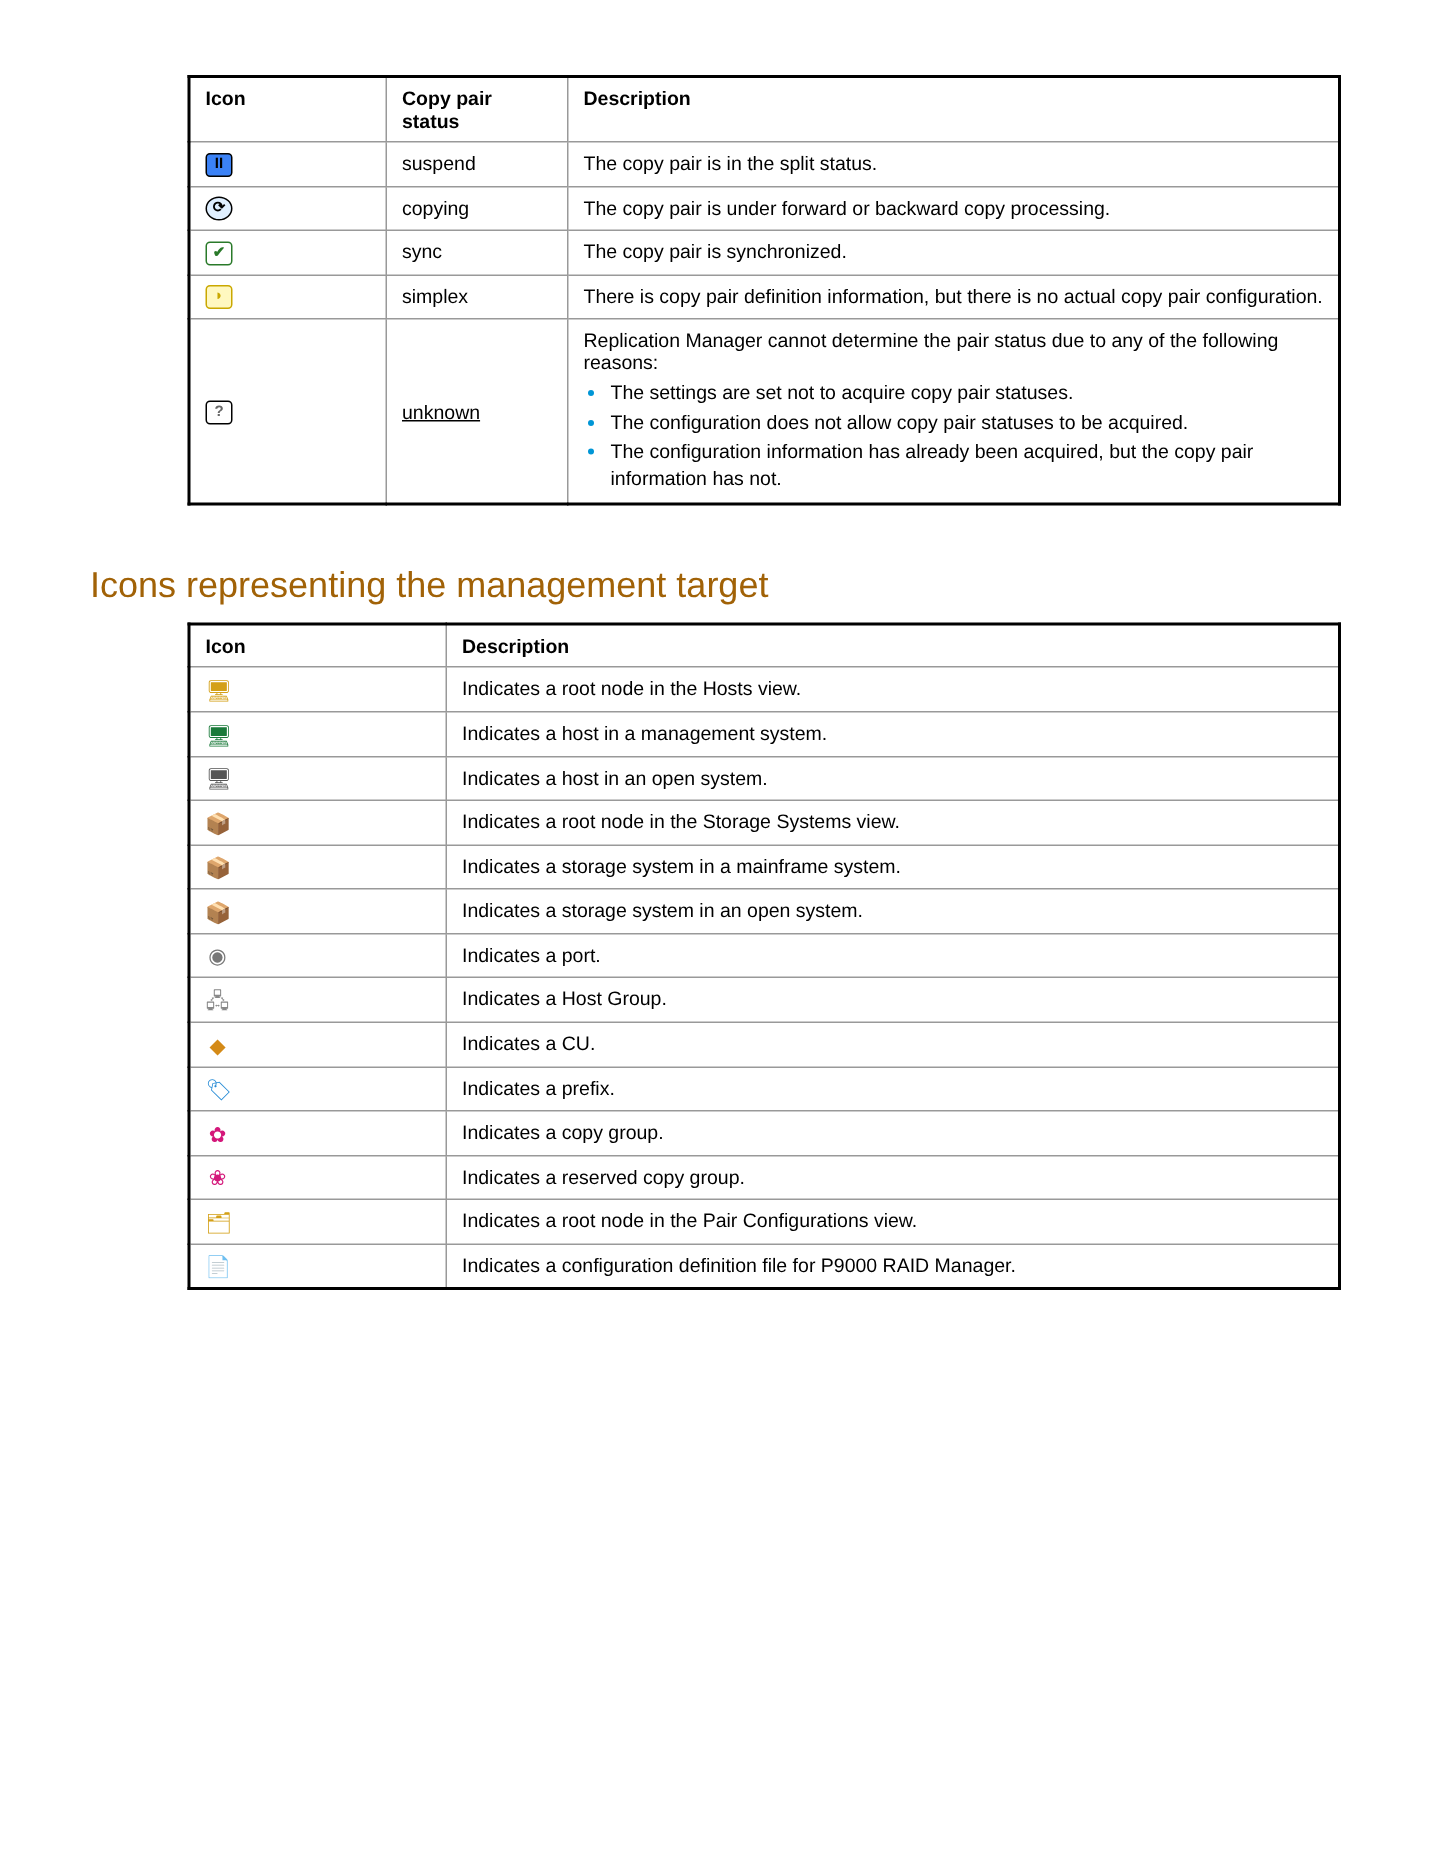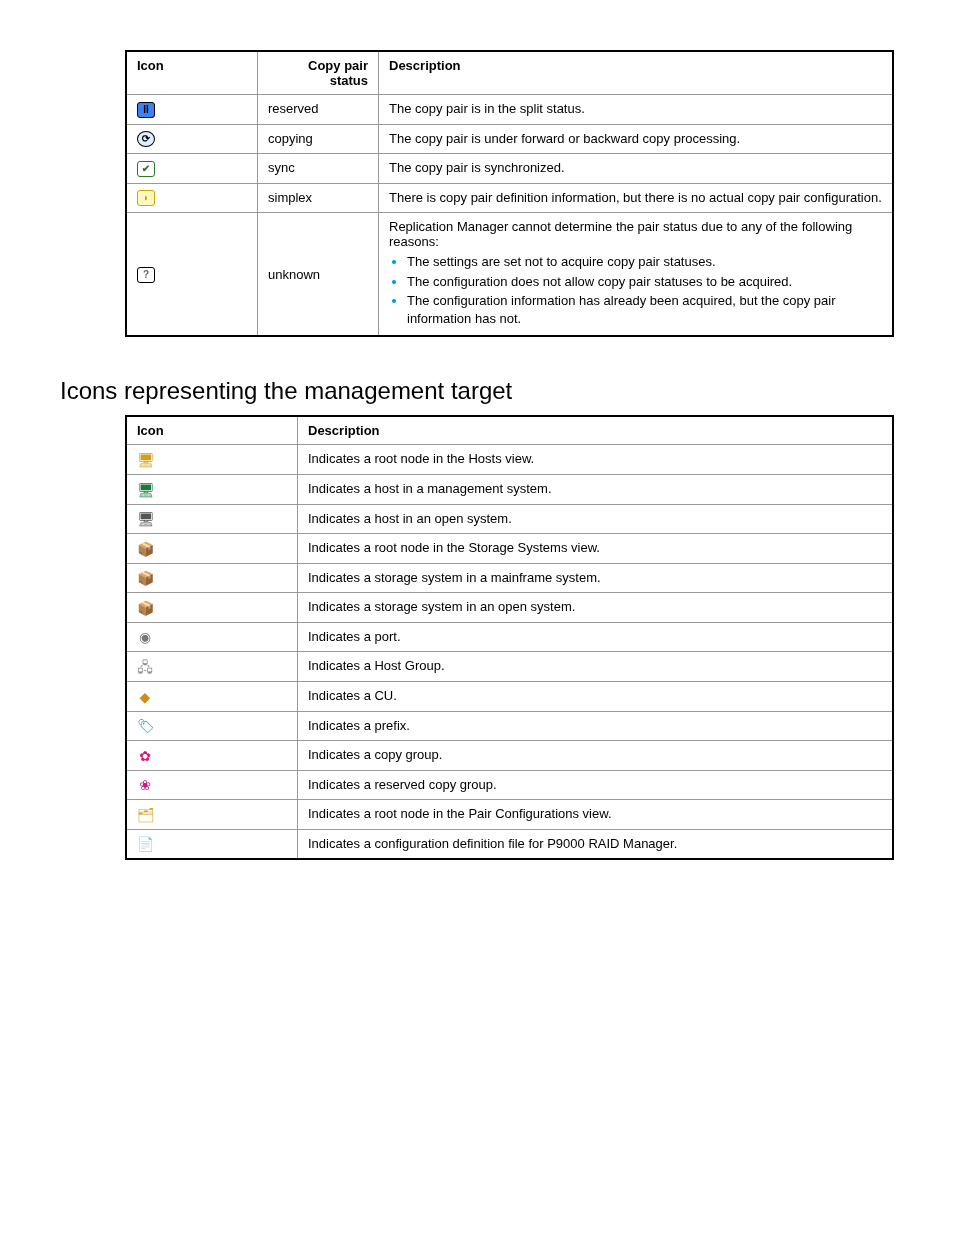--- a/index.html
+++ b/index.html
@@ -25,26 +25,26 @@
     padding: 6px 10px;
     text-align: left;
     vertical-align: top;
     font-weight: normal;
   }
   th {
     font-weight: bold;
     margin-left: 10px;
   }
   .col-icon { width: 110px; }
-  .col-status { width: 100px; text-align: right; }
+  .col-status { width: 100px; }
   .col-icon2 { width: 150px; }
   h2 {
     font-family: Arial, Helvetica, sans-serif;
     font-weight: normal;
-    color: #000000;
+    color: #a16207;
     font-size: 24px;
     margin: 40px 0 10px 0;
   }
   .intro {
     margin: 0 0 14px 0;
     line-height: 1.4;
   }
   ul.bullets {
     margin: 4px 0 0 0;
     padding-left: 18px;
@@ -91,41 +91,41 @@
   <thead>
     <tr>
       <th class="col-icon">Icon</th>
       <th class="col-status">Copy pair status</th>
       <th>Description</th>
     </tr>
   </thead>
   <tbody>
     <tr>
       <td><span class="icon-box" style="background:#3b82f6;">II</span></td>
-      <td>reserved</td>
+      <td>suspend</td>
       <td>The copy pair is in the split status.</td>
     </tr>
     <tr>
       <td><span class="icon-box round" style="background:#dfefff;">⟳</span></td>
       <td>copying</td>
       <td>The copy pair is under forward or backward copy processing.</td>
     </tr>
     <tr>
       <td><span class="icon-box" style="border-color:#2a7a2a;color:#2a7a2a;">✔</span></td>
       <td>sync</td>
       <td>The copy pair is synchronized.</td>
     </tr>
     <tr>
       <td><span class="icon-box" style="background:#fff8c0;border-color:#caa800;color:#caa800;">◗</span></td>
       <td>simplex</td>
       <td>There is copy pair definition information, but there is no actual copy pair configuration.</td>
     </tr>
     <tr>
       <td style="vertical-align:middle;"><span class="icon-box" style="color:#666;">?</span></td>
-      <td style="vertical-align:middle;">unknown</td>
+      <td style="vertical-align:middle;text-decoration:underline;">unknown</td>
       <td>
         <span>Replication Manager cannot determine the pair status due to any of the following reasons:</span>
         <ul class="bullets">
           <li>The settings are set not to acquire copy pair statuses.</li>
           <li>The configuration does not allow copy pair statuses to be acquired.</li>
           <li>The configuration information has already been acquired, but the copy pair information has not.</li>
         </ul>
       </td>
     </tr>
   </tbody>

